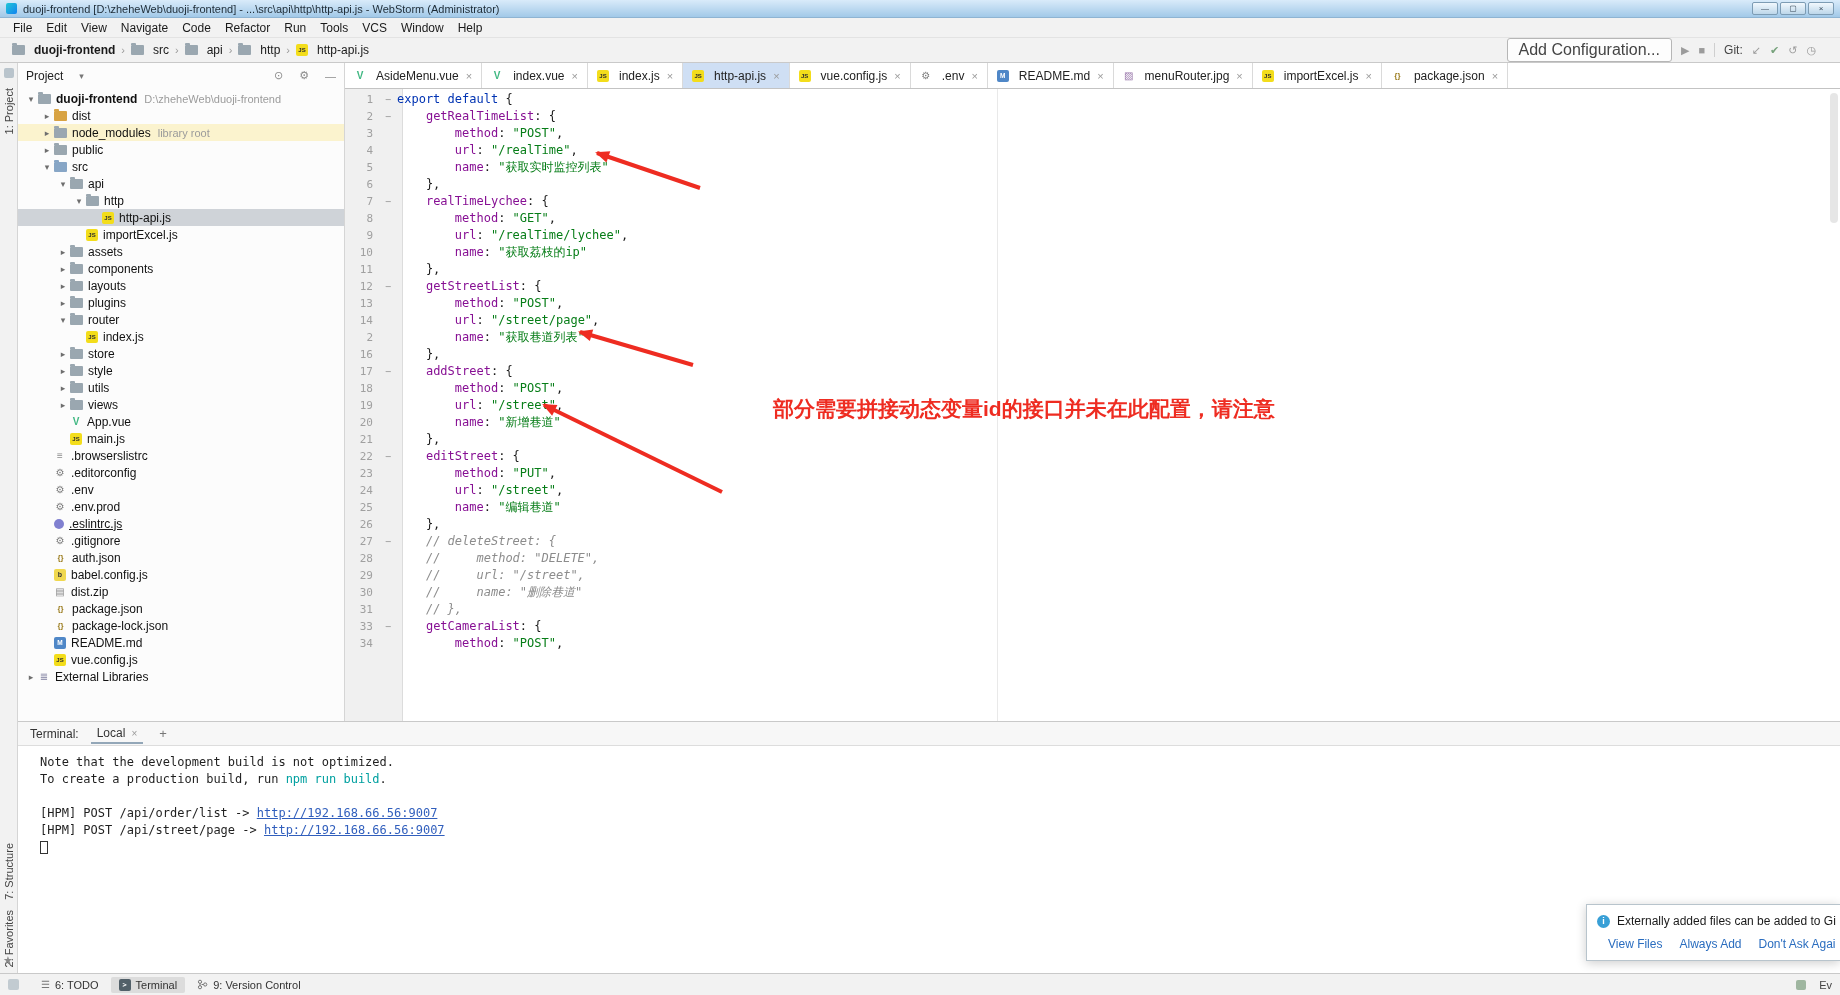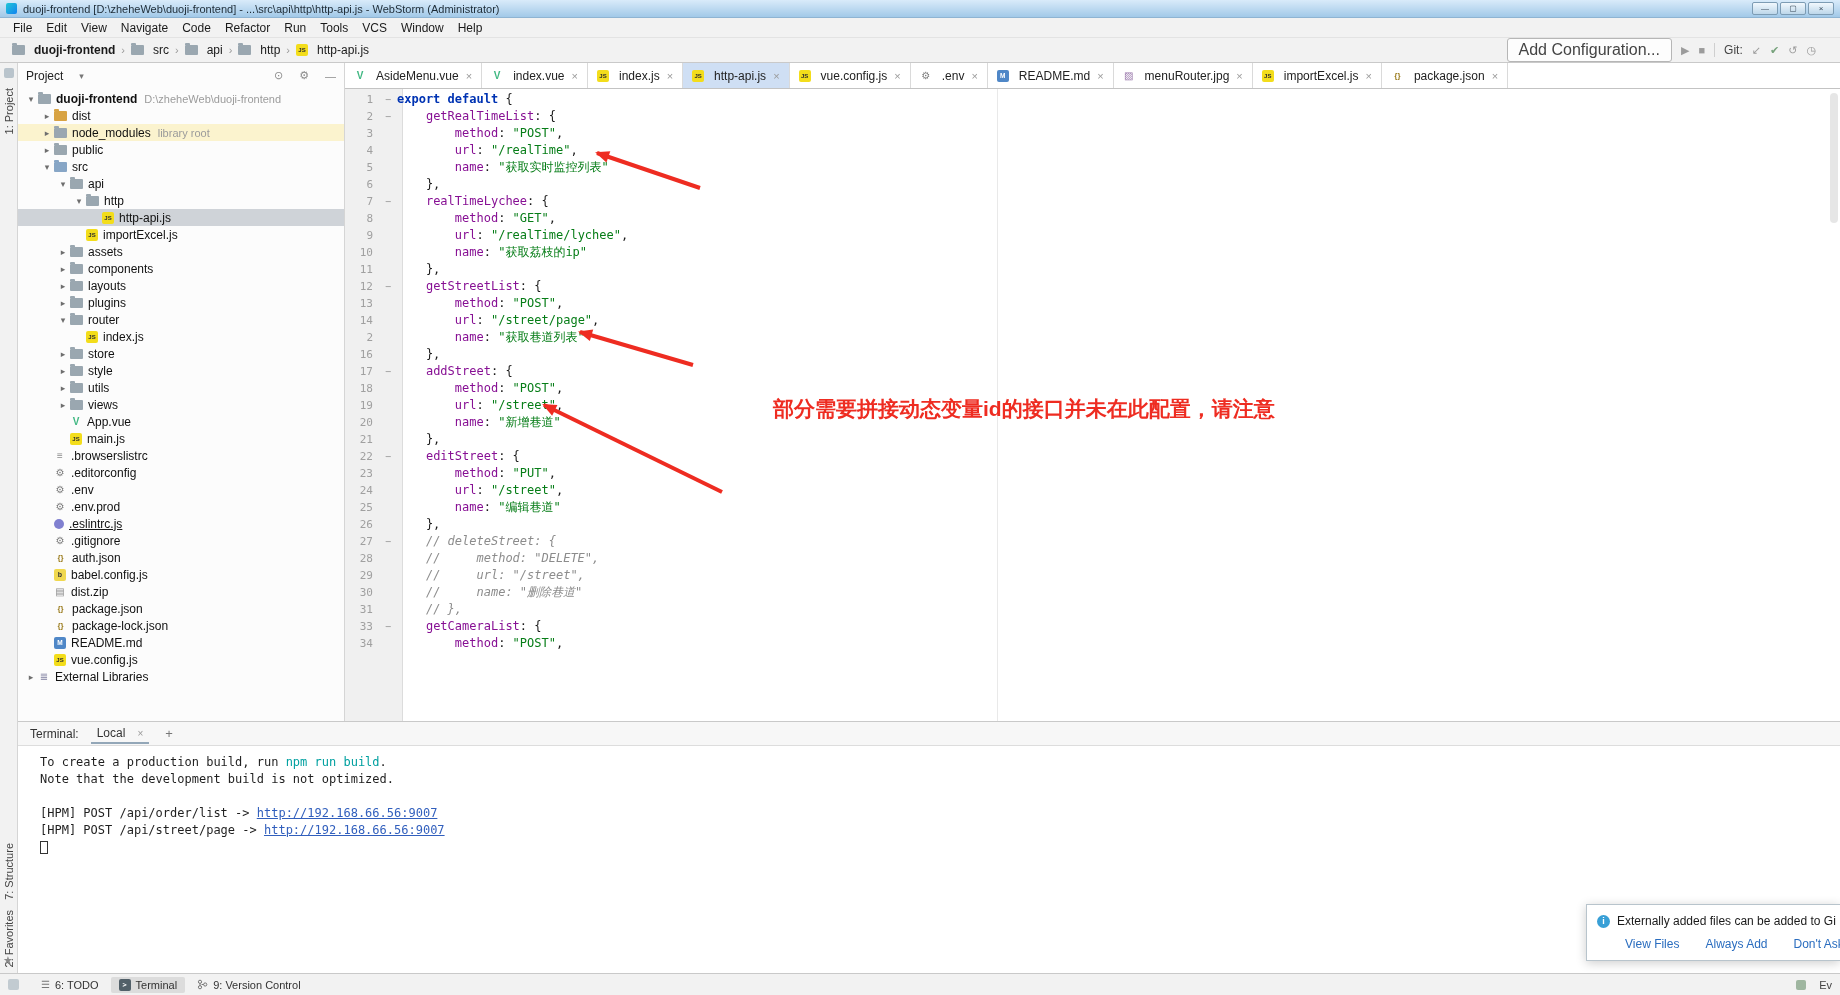--- a/index.html
+++ b/index.html
@@ -80,51 +80,51 @@
   .etab{display:flex;align-items:center;gap:5px;padding:0 9px;border-right:1px solid #dadada;font-size:12px;color:#222;background:#fff;cursor:default;white-space:nowrap}
   .etab.active{background:#cfdff4}
   .tab-close{color:#9a9a9a;font-size:11px;margin-left:2px}
   .code-wrap{flex:1;position:relative;overflow:hidden;
     background:linear-gradient(to right,#f0f0f0 0,#f0f0f0 57px,#dcdcdc 57px,#dcdcdc 58px,#fff 58px)}
   .code-lines{position:relative;z-index:1;padding-top:2px}
   .code-line{display:flex;height:17px;line-height:17px;font-family:"DejaVu Sans Mono",monospace;font-size:12px;white-space:pre}
   .ln{width:34px;flex:none;text-align:right;padding-right:6px;color:#a0a0a0;font-size:11px}
   .fold{width:18px;flex:none;text-align:center;color:#9a9a9a;font-size:10px}
   .codetxt{flex:1}
-  .tok-k{color:#0033b3;font-weight:bold}
+  .tok-k{color:#0033b3;font-weight:normal}
   .tok-p{color:#871094}
   .tok-s{color:#067d17}
   .tok-t{color:#1a1a1a}
   .tok-c{color:#8c8c8c;font-style:italic}
   .tok-ch{color:#8c8c8c;font-style:italic;background:#f3e8c0;border-radius:2px}
   .margin-guide{position:absolute;left:652px;top:0;bottom:0;width:1px;background:#e9e9e9;z-index:0}
   .ed-scrollbar{position:absolute;right:2px;top:4px;width:8px;height:130px;background:#d9d9d9;border-radius:4px;opacity:.65;z-index:3}
   .overlay{position:absolute;inset:0;z-index:2;pointer-events:none}
   .overlay svg{position:absolute;inset:0;width:100%;height:100%}
   .annotation{position:absolute;left:428px;top:306px;color:#ee2c21;font-size:21px;font-weight:bold;white-space:nowrap}
 
   
   .terminal-panel{height:252px;flex:none;border-top:1px solid #c9c9c9;display:flex;flex-direction:column;background:#fff;position:relative}
   .term-header{height:24px;flex:none;background:#f7f7f7;border-bottom:1px solid #ddd;display:flex;align-items:center;padding:0 12px;gap:12px}
   .term-title{color:#333}
-  .term-tab{display:flex;align-items:center;gap:12px;color:#333;border-bottom:2px solid #93a7b8;padding:3px 6px 2px 6px}
+  .term-tab{display:flex;align-items:center;gap:6px;color:#333;border-bottom:2px solid #93a7b8;padding:3px 6px 2px 6px}
   .term-tab-close{color:#9a9a9a;font-size:10px}
   .term-plus{color:#777;font-size:13px;padding:0 4px}
   .term-body{flex:1;padding:8px 0 0 22px;font-family:"DejaVu Sans Mono",monospace;font-size:12px}
   .term-line{height:17px;line-height:17px;white-space:pre}
   .tt-t{color:#1f1f1f}
   .tt-cmd{color:#00a0a0}
   .tt-link{color:#315fbd;text-decoration:underline;cursor:pointer}
   .tcursor{display:inline-block;width:8px;height:13px;border:1px solid #333;vertical-align:middle}
 
   
   .notification{position:absolute;right:0;bottom:12px;width:254px;background:#fff;border:1px solid #b8c4cc;border-right:none;box-shadow:0 2px 10px rgba(0,0,0,.2);padding:9px 4px 9px 10px;overflow:hidden;white-space:nowrap;z-index:5}
   .nmsg{display:flex;align-items:center;gap:7px;color:#1a1a1a}
   .ninfo{width:13px;height:13px;border-radius:50%;background:#389fd6;color:#fff;font-size:9px;font-weight:bold;text-align:center;line-height:13px;flex:none}
-  .nactions{display:flex;gap:26px;margin-top:9px;margin-left:28px}
+  .nactions{display:flex;gap:17px;margin-top:9px;margin-left:11px}
   .nlink{color:#2a6dbf;cursor:pointer}
 
   
   .statusbar{height:22px;flex:none;background:#f2f2f2;border-top:1px solid #c9c9c9;display:flex;align-items:center;padding:0 8px;gap:4px;font-size:11px;color:#333}
   .sb-switcher{width:11px;height:11px;background:#c2cbd1;border-radius:2px;margin-right:10px;flex:none}
   .sb-item{display:flex;align-items:center;gap:5px;padding:2px 8px;border-radius:2px;cursor:default}
   .sb-item.active{background:#dcdcdc}
   .si{display:inline-flex;align-items:center;justify-content:center}
   .si-todo{color:#777;font-size:10px}
   .si-terminal{width:12px;height:12px;background:#526069;color:#fff;font-size:7px;font-weight:bold;border-radius:2px;line-height:12px;text-align:center;font-family:"DejaVu Sans Mono",monospace}
@@ -517,22 +517,22 @@
       <div class="terminal-panel">
         <div class="term-header">
           <span class="term-title">Terminal:</span>
           <span class="term-tab">
             <span>Local</span>
             <span class="term-tab-close">×</span>
           </span>
           <span class="term-plus">+</span>
         </div>
         <div class="term-body">
+            <div class="term-line"><span class="tt-t">Note that the development build is not optimized.</span></div>
             <div class="term-line"><span class="tt-t">To create a production build, run </span><span class="tt-cmd">npm run build</span><span class="tt-t">.</span></div>
-            <div class="term-line"><span class="tt-t">Note that the development build is not optimized.</span></div>
             <div class="term-line"> </div>
             <div class="term-line"><span class="tt-t">[HPM] POST /api/order/list -&gt; </span><span class="tt-link">http://192.168.66.56:9007</span></div>
             <div class="term-line"><span class="tt-t">[HPM] POST /api/street/page -&gt; </span><span class="tt-link">http://192.168.66.56:9007</span></div>
             <div class="term-line"><span class="tcursor"></span></div>
           </div>
         <div class="notification">
           <div class="nmsg">
             <span class="ninfo">i</span>
             <span>Externally added files can be added to Gi</span>
           </div>

